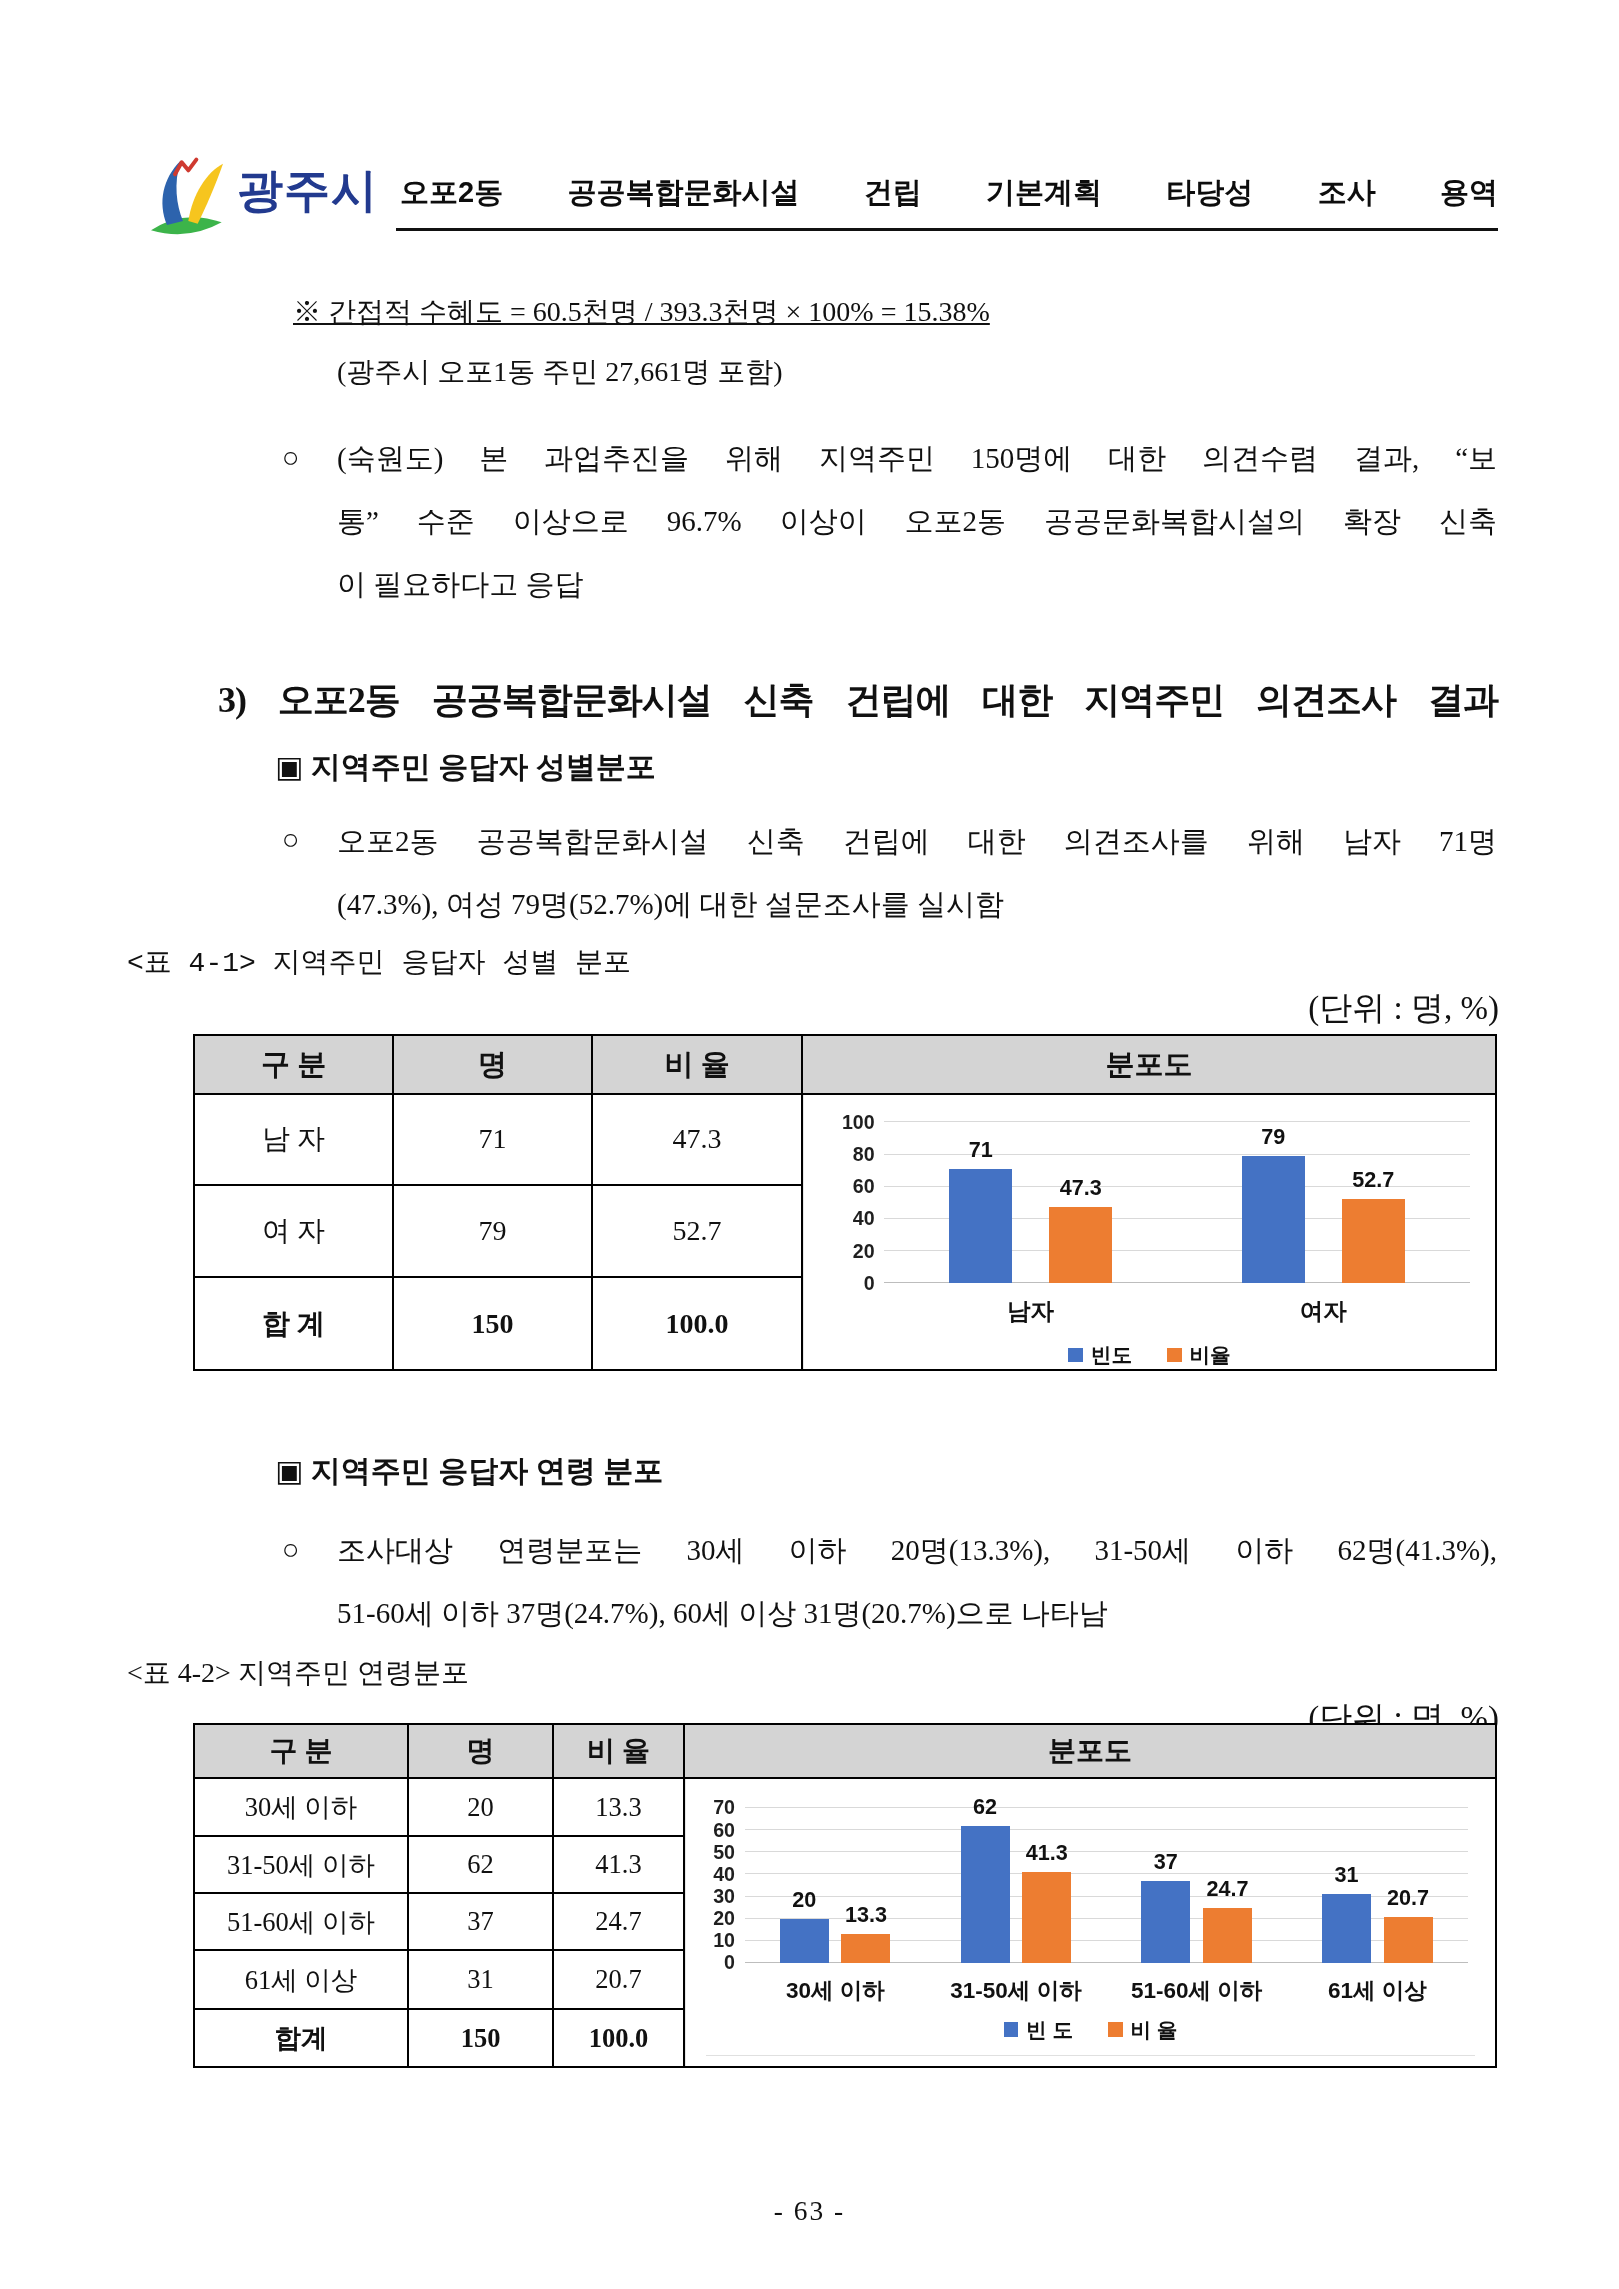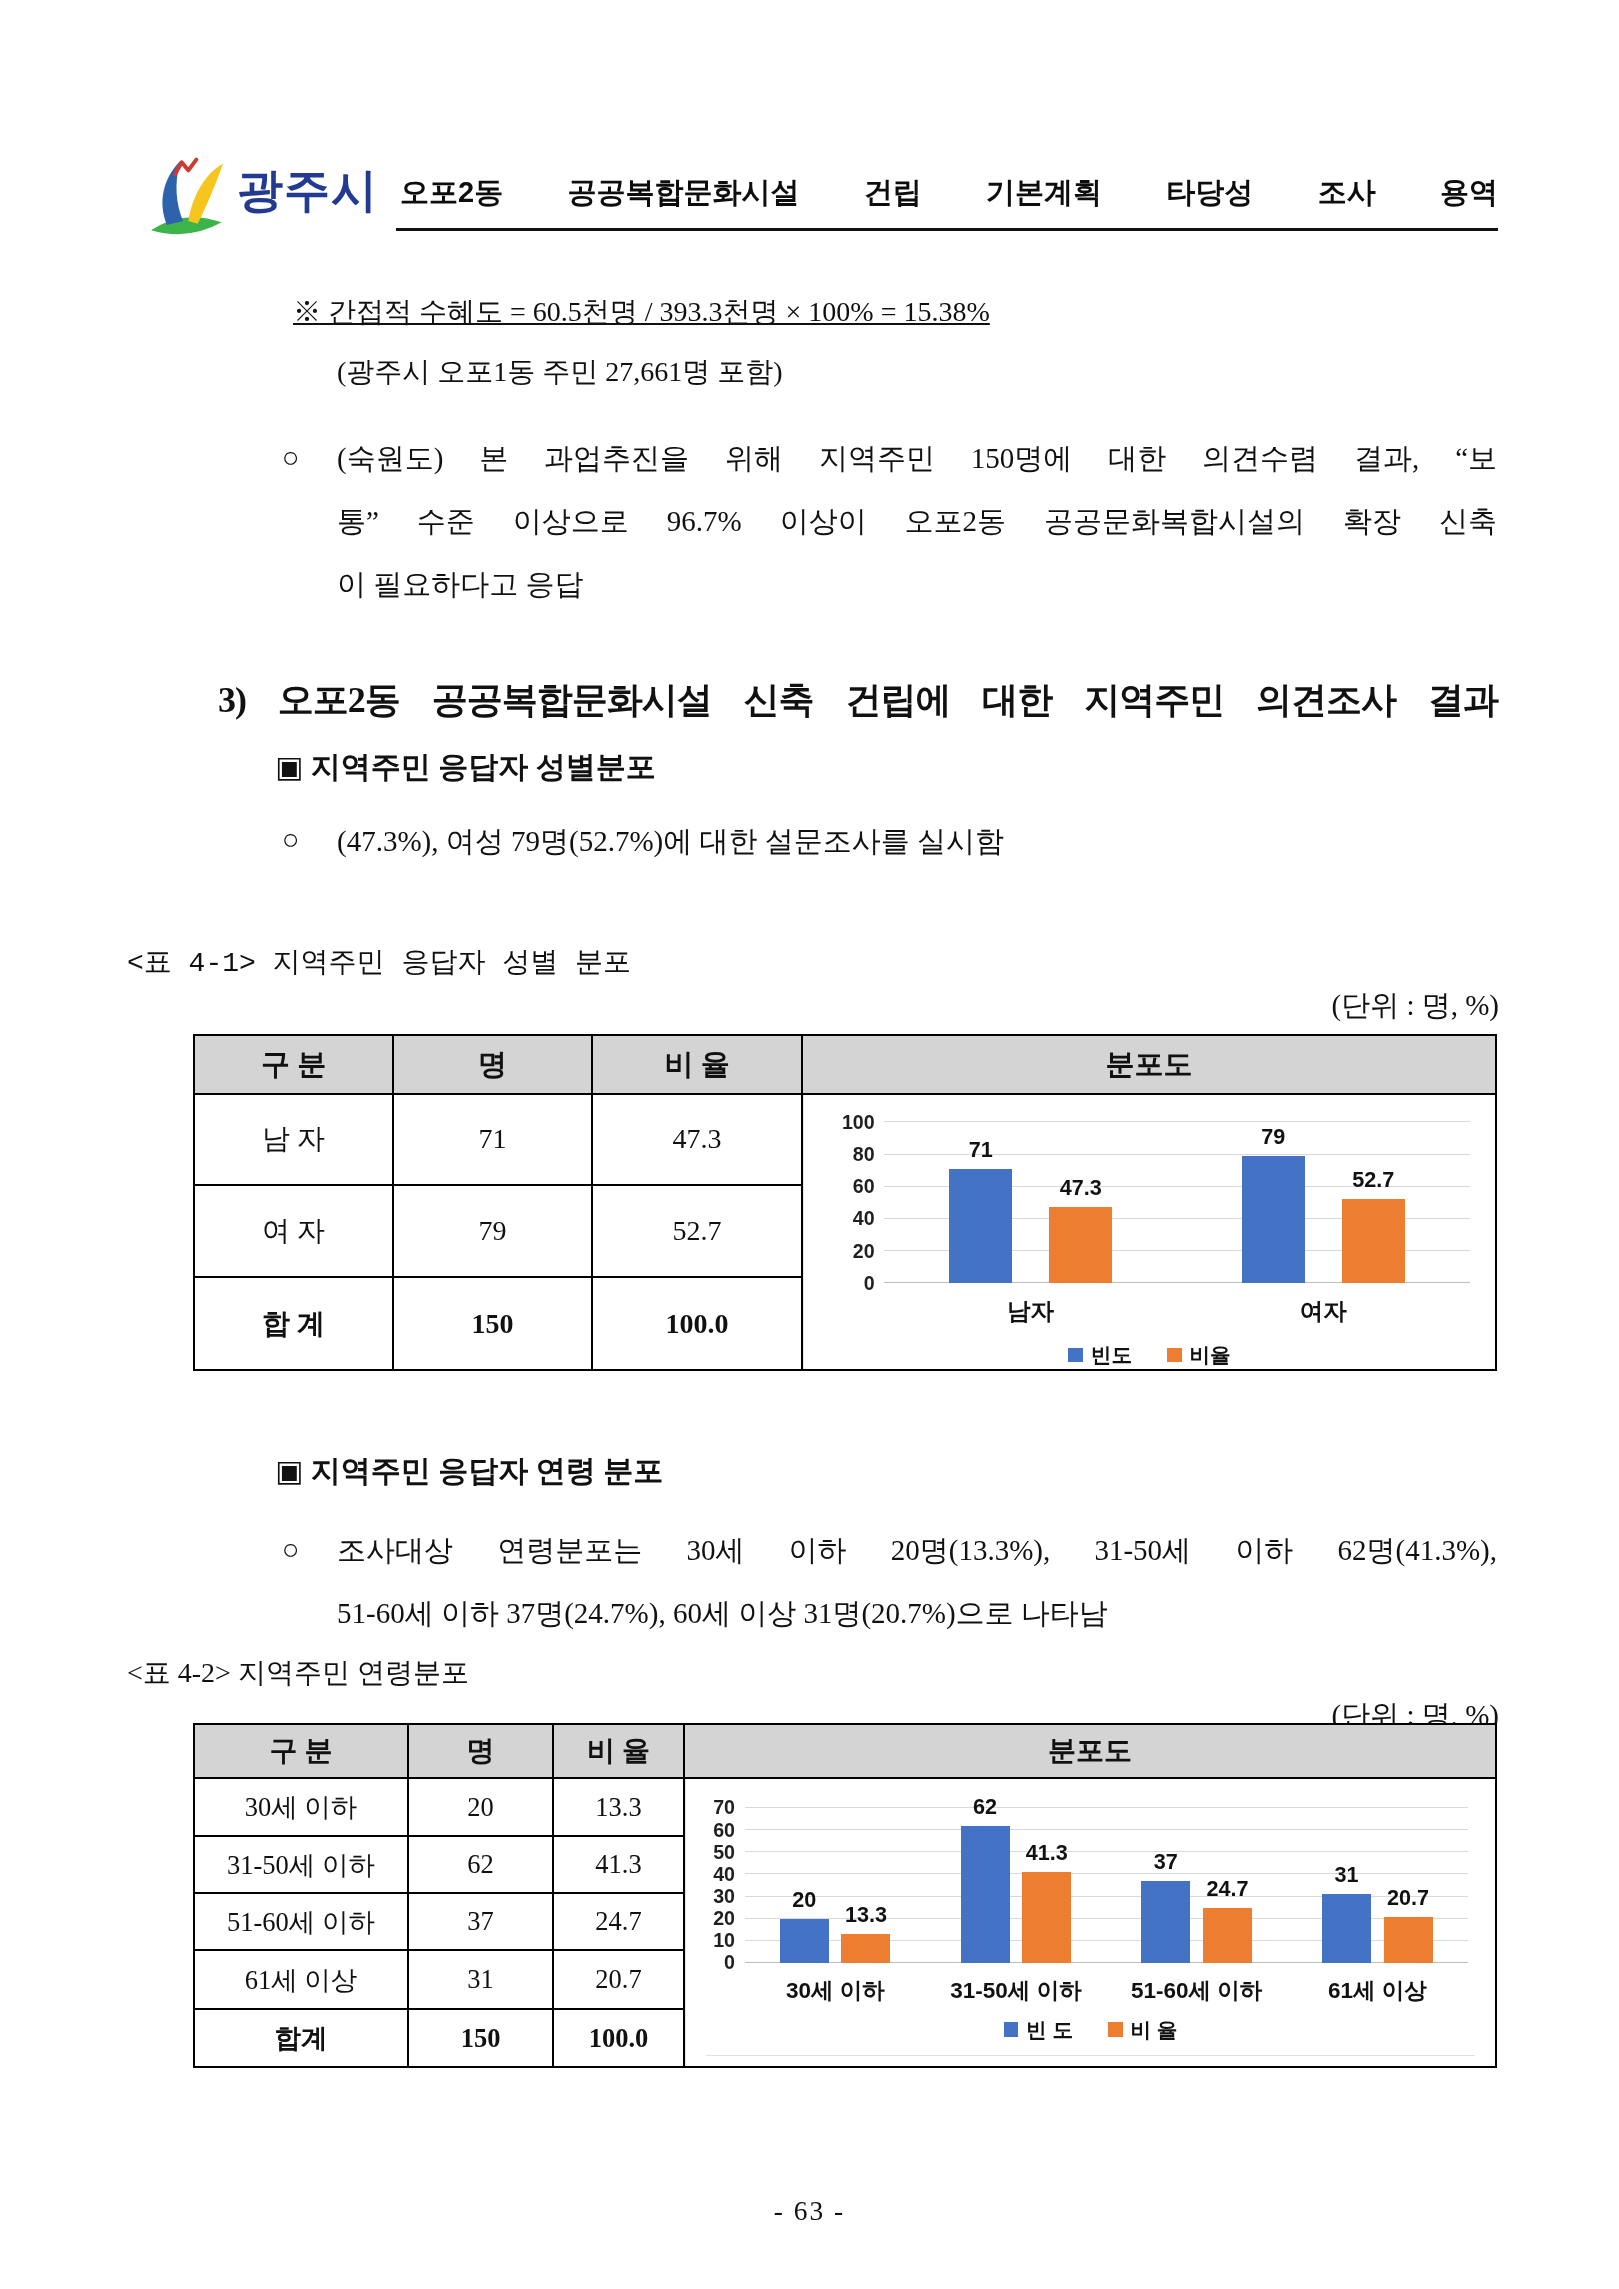--- a/index.html
+++ b/index.html
@@ -30,21 +30,21 @@
   .body-line{font-size:28px;line-height:1.25;white-space:nowrap;}
   .hang-lines{width:1160px;font-size:29px;line-height:63px;}
   .hang-lines .jl{text-align:justify;text-align-last:justify;}
   .bullet{font-size:29px;line-height:1;}
   .heading1{
     font-size:36px;font-weight:700;letter-spacing:-1px;
     width:1280px;text-align:justify;text-align-last:justify;white-space:nowrap;
   }
   .heading2{font-size:30px;font-weight:700;white-space:nowrap;}
   .caption{font-size:28px;white-space:nowrap;}
-  .unit{font-size:29px;text-align:right;}
+  .unit{font-size:33px;text-align:right;}
 
   
   table.data-table{
     border-collapse:collapse;table-layout:fixed;
     border:2.9px solid #000;
     background:#ffffff;
   }
   table.data-table th,table.data-table td{
     border:2px solid #000;
     text-align:center;vertical-align:middle;
@@ -141,20 +141,21 @@
     <div class="jl">(숙원도) 본 과업추진을 위해 지역주민 150명에 대한 의견수렴 결과, “보</div>
     <div class="jl">통” 수준 이상으로 96.7% 이상이 오포2동 공공문화복합시설의 확장 신축</div>
     <div>이 필요하다고 응답</div>
   </div>
 
   <div class="abs heading1" style="left:218px;top:676px;">3) 오포2동 공공복합문화시설 신축 건립에 대한 지역주민 의견조사 결과</div>
 
   <div class="abs heading2" style="left:275px;top:747px;">▣ 지역주민 응답자 성별분포</div>
   <div class="abs bullet" style="left:282px;top:825px;">○</div>
   <div class="abs hang-lines" style="left:337px;top:810px;">
+    <div class="jl">오포2동 공공복합문화시설 신축 건립에 대한 의견조사를 위해 남자 71명</div>
     <div>(47.3%), 여성 79명(52.7%)에 대한 설문조사를 실시함</div>
   </div>
   <div class="abs caption" style="left:127px;top:943px;font-family:Liberation Mono, monospace;">&lt;표 4-1&gt; 지역주민 응답자 성별 분포</div>
   <div class="abs unit" style="left:0;right:120px;top:986px;">(단위 : 명, %)</div>
 
   <table id="table-gender" class="data-table abs" style="left:193px;top:1034px;width:1304px;height:321px;">
     <colgroup>
         <col style="width:199px">
         <col style="width:199px">
         <col style="width:210px">

